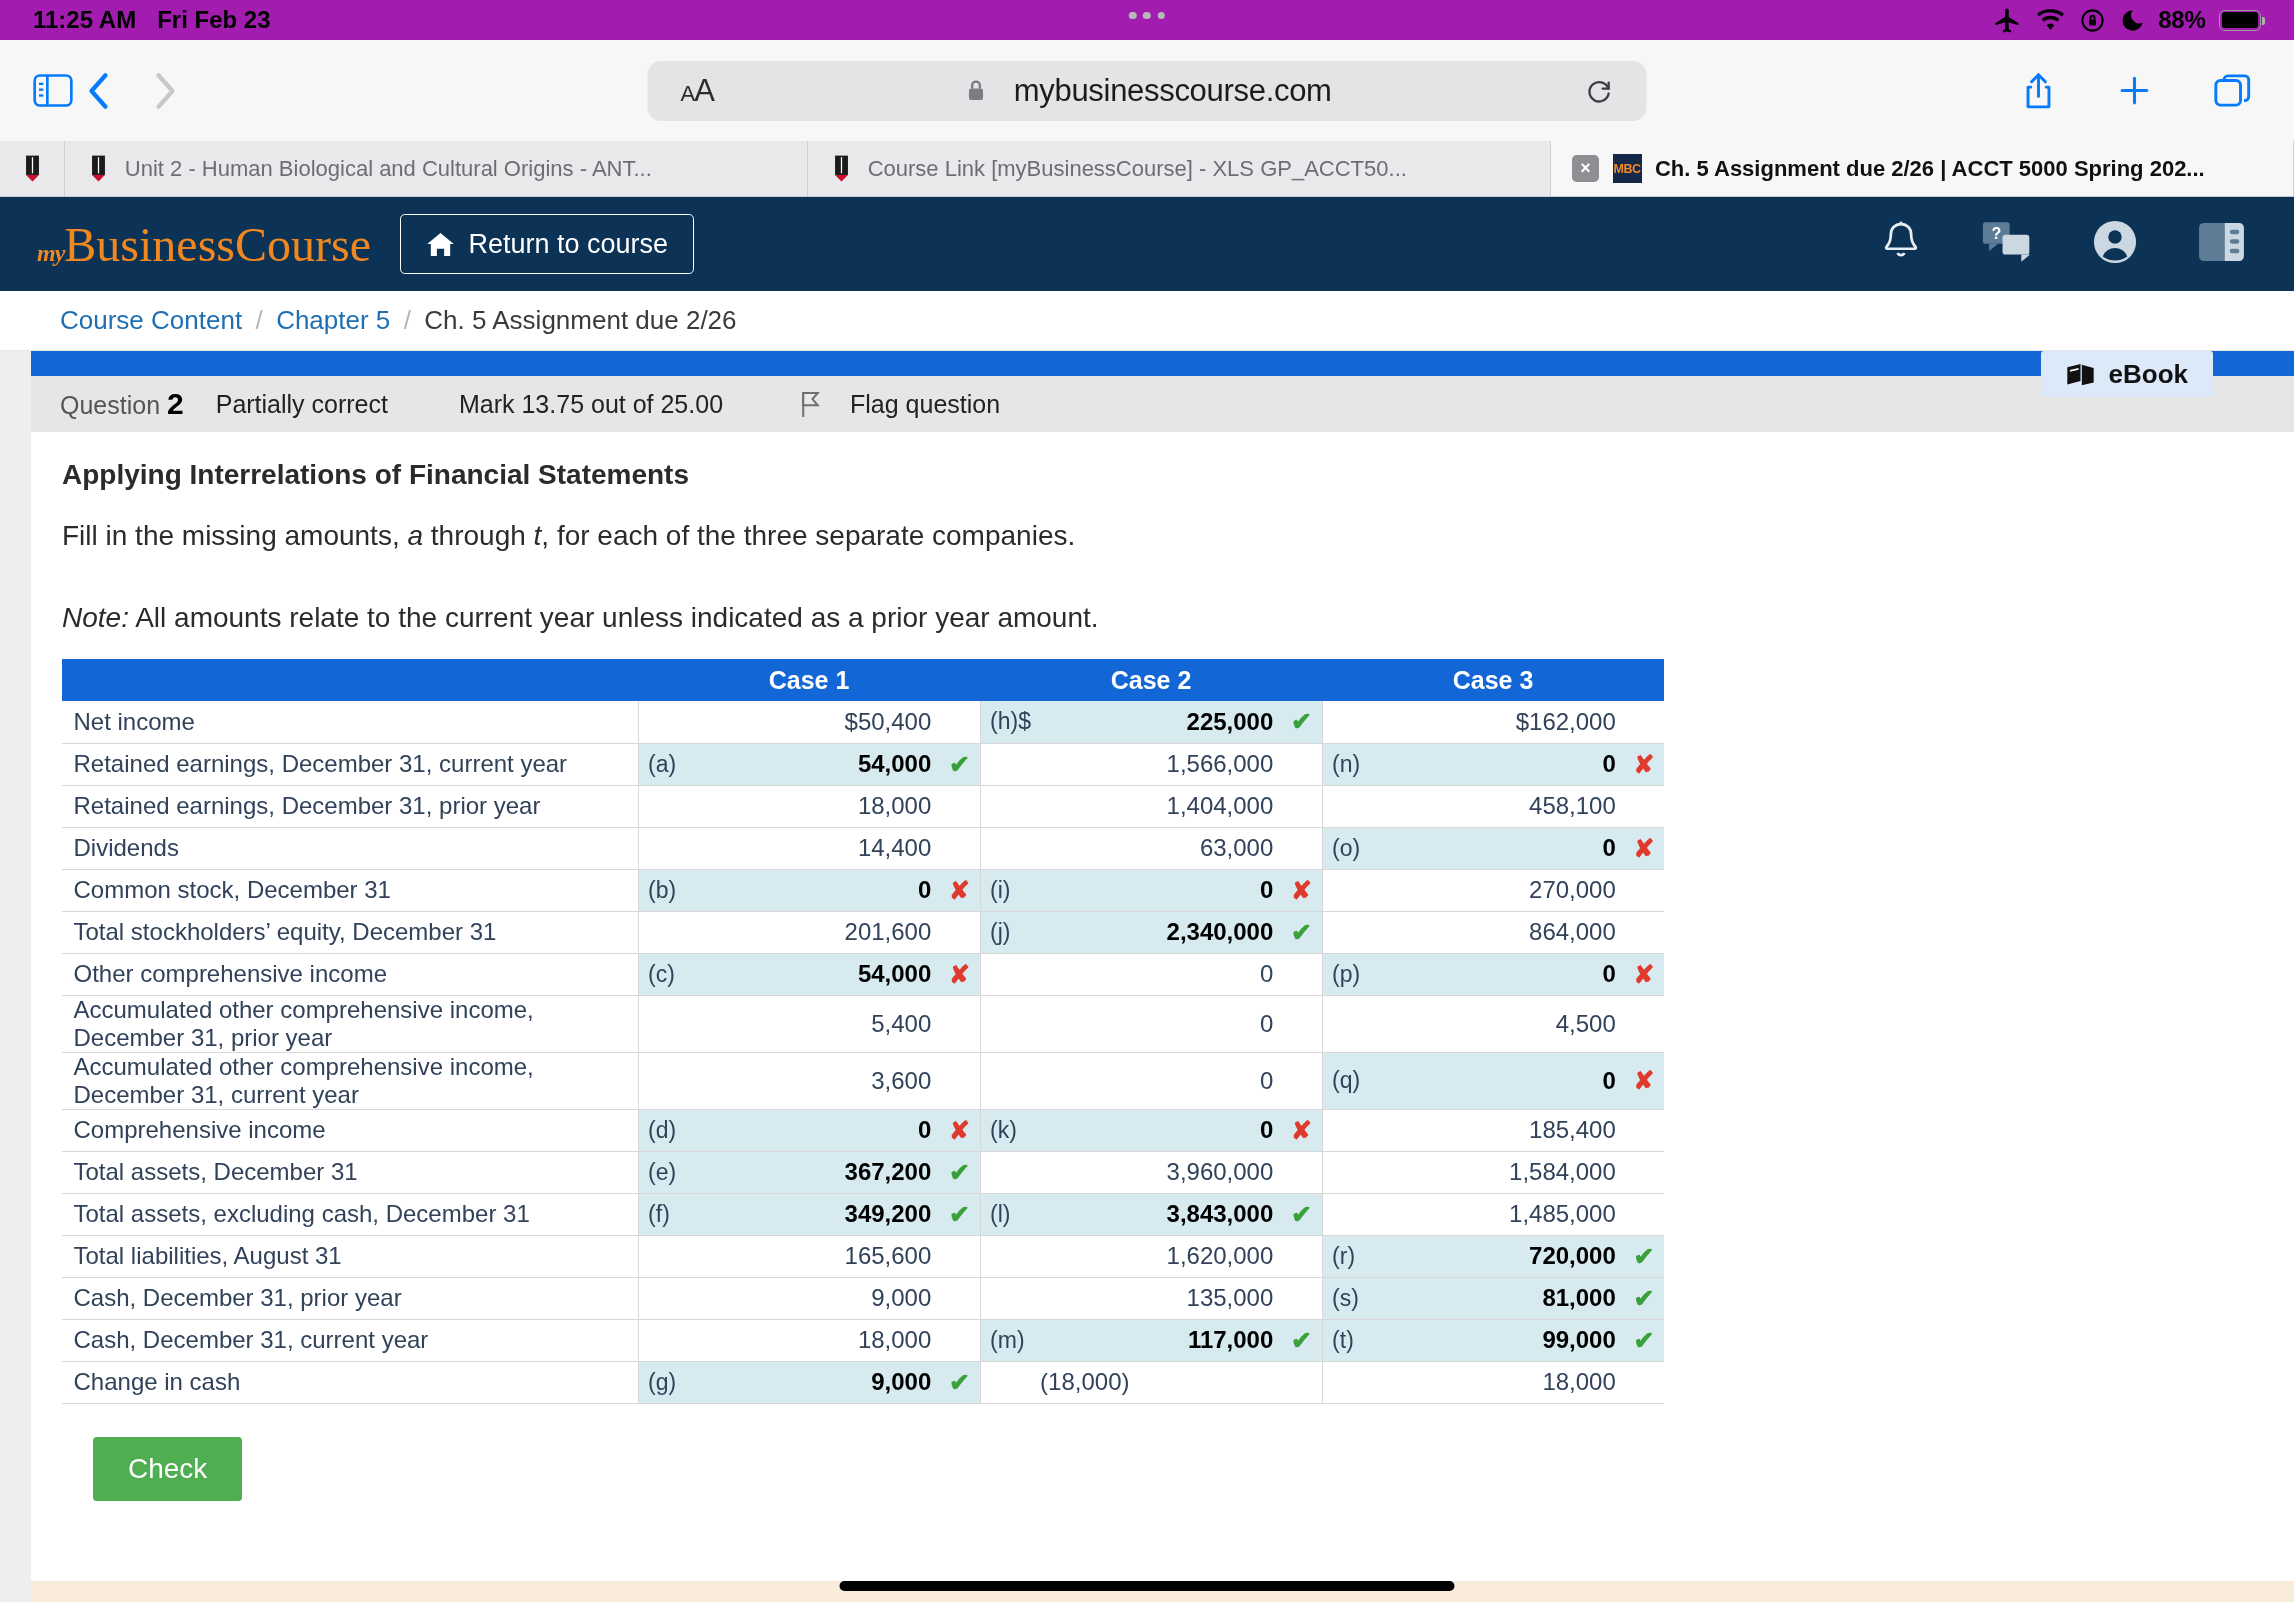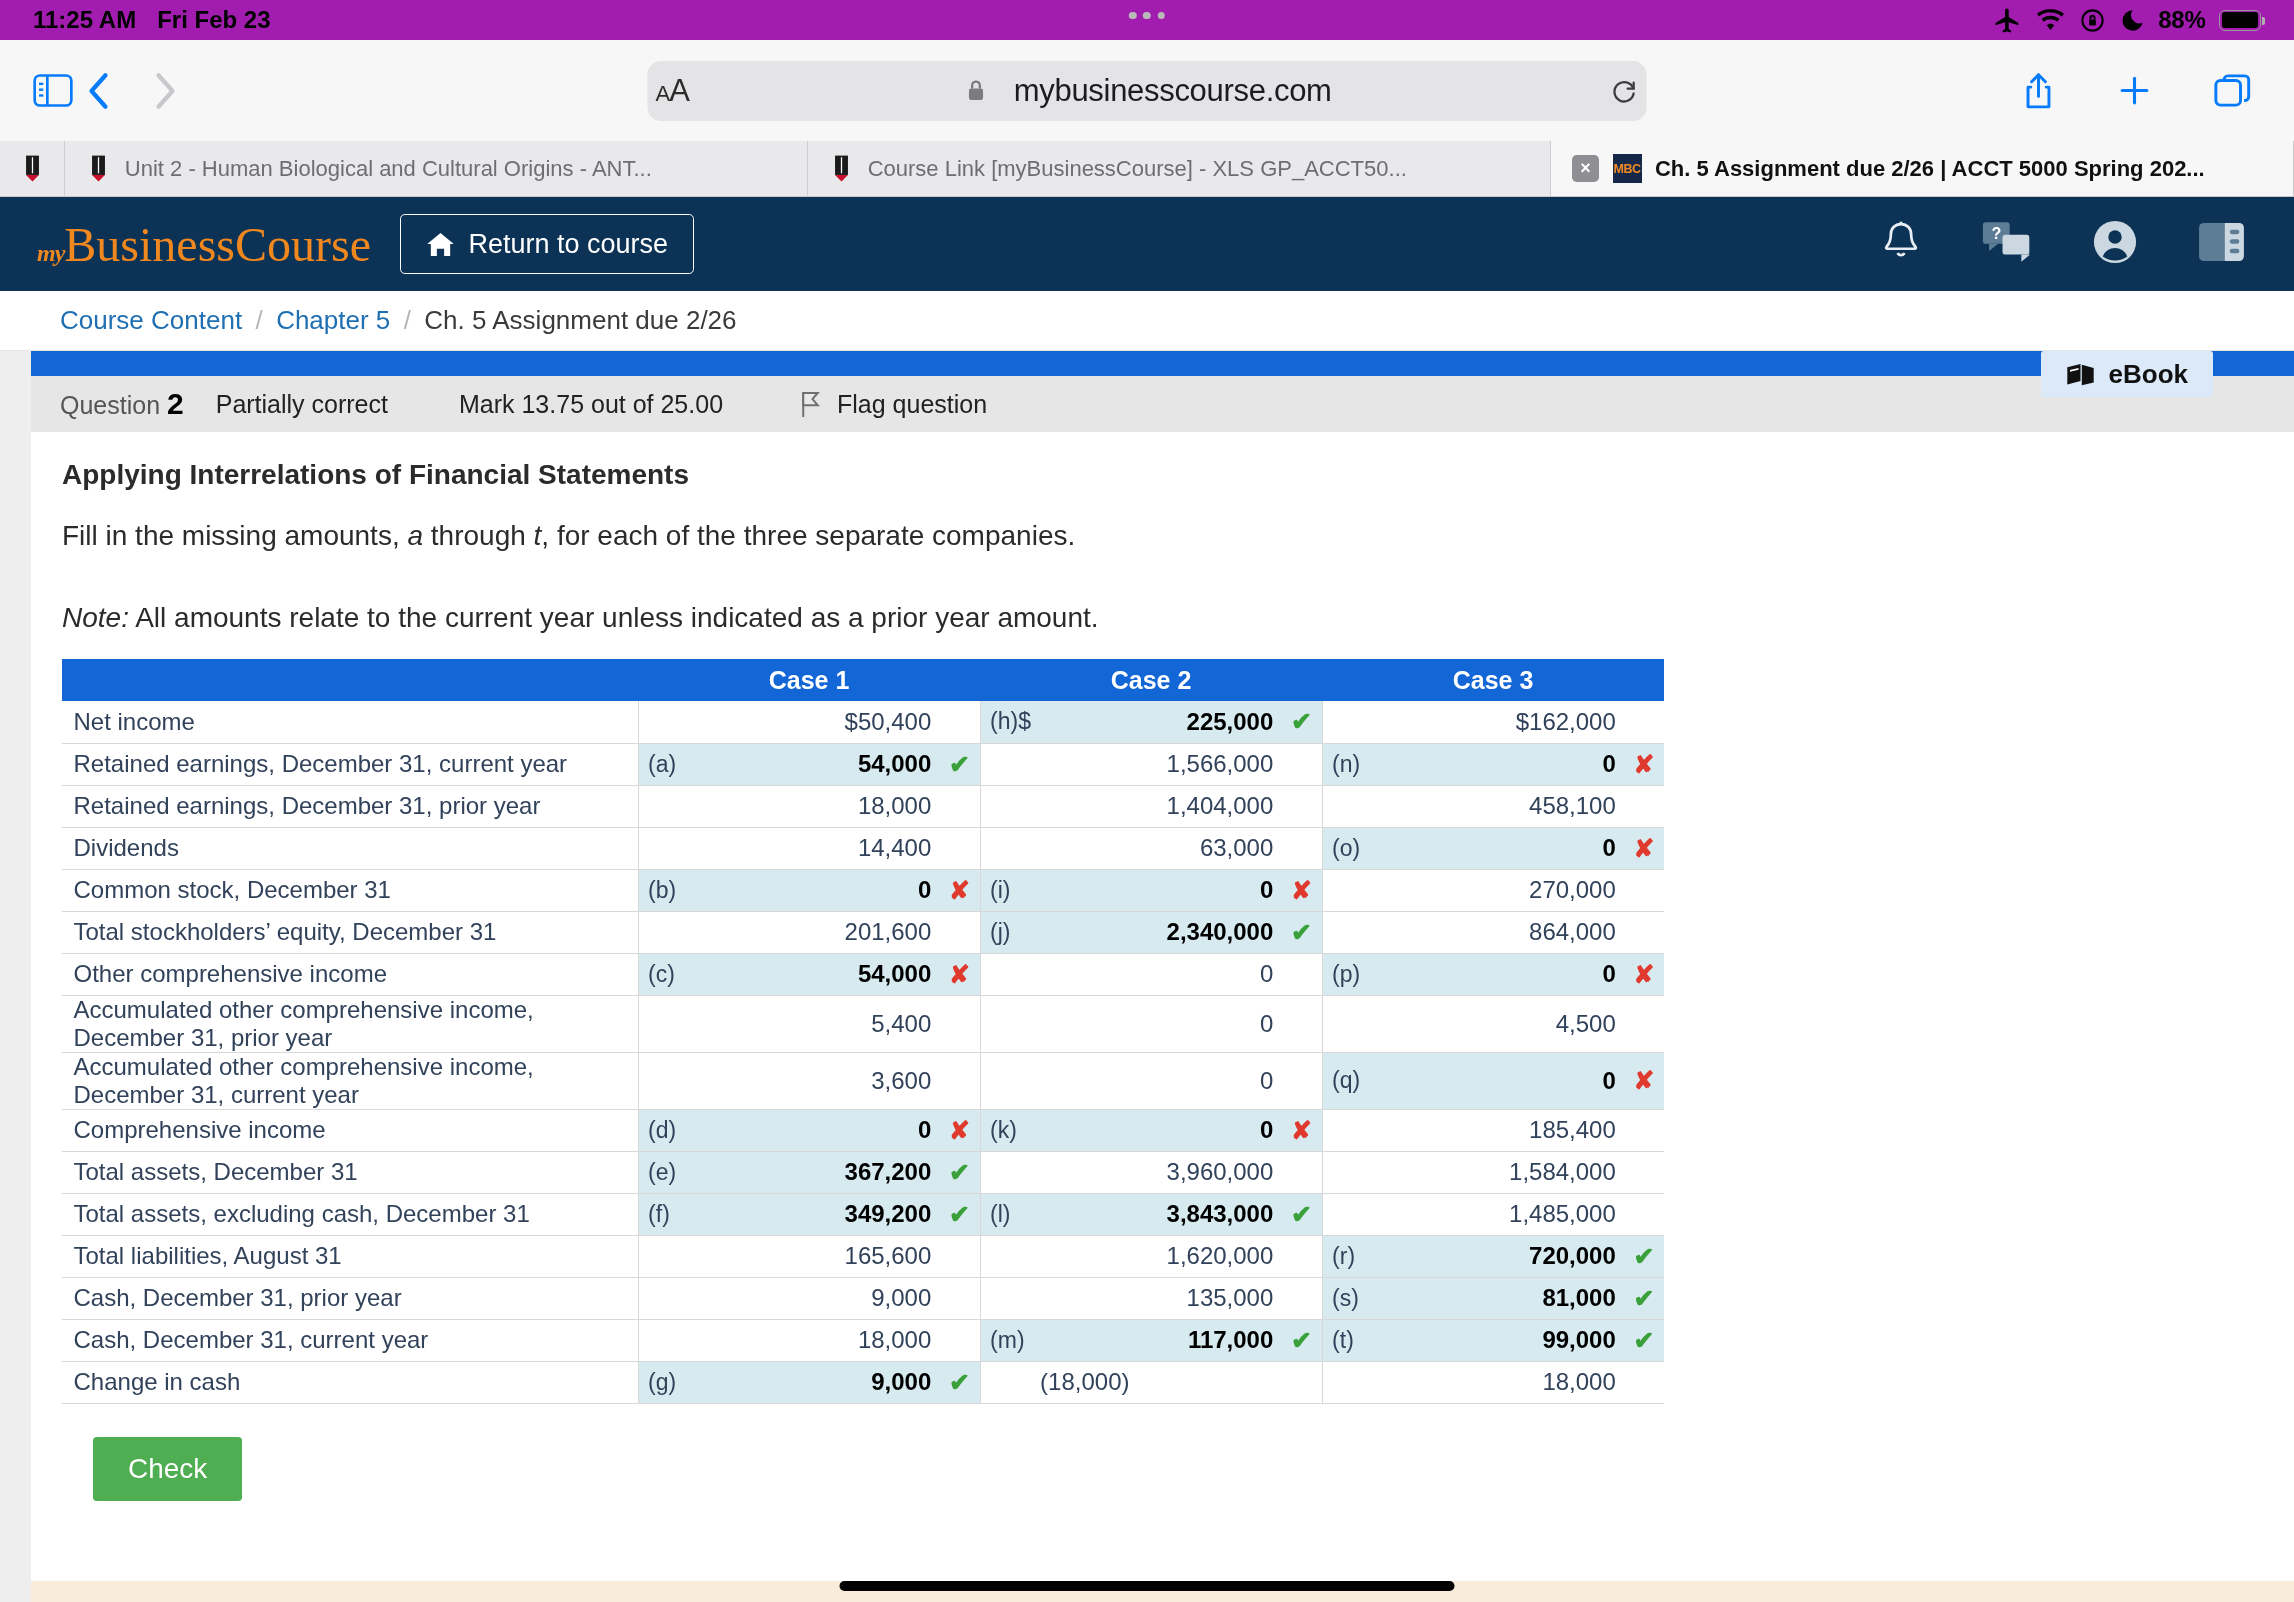--- a/index.html
+++ b/index.html
@@ -44,21 +44,21 @@
     display: flex; align-items: center;
     padding: 0 33px;
     position: relative;
   }
   .nav-btns { display: flex; align-items: center; gap: 42px; margin-left: 13.4px; }
   .icon-btn { background: none; border: none; cursor: pointer; display: flex; align-items: center; justify-content: center; }
   .urlbar {
     position: absolute; left: 50%; transform: translateX(-50%);
     width: 999px; height: 60px;
     background: #e4e4e6; border-radius: 13.4px;
-    display: flex; align-items: center; padding: 0 8px;
+    display: flex; align-items: center; padding: 0 33px;
   }
   .aa { font-size: 31px; color: #2c2c2c; letter-spacing: -1px; }
   .aa .small { font-size: 22px; }
   .url-center {
     flex: 1; display: flex; align-items: center; justify-content: center; gap: 28px;
   }
   .url-text { font-size: 31px; color: #1c1c1e; letter-spacing: -0.3px; }
   .reload { margin-left: auto; }
   .tb-right { margin-left: auto; display: flex; align-items: center; gap: 61px; padding-right: 9.6px; }
 
@@ -137,21 +137,21 @@
   }
   .qhead {
     background: #e6e6e6; height: 56px;
     display: flex; align-items: center; gap: 0;
     padding: 0 29px; font-size: 25px; color: #222;
   }
   .qhead .qnum { color: #555; margin-right: 32px; }
   .qhead .qnum b { color: #000; font-size: 30px; }
   .qhead .qstate { margin-right: 71px; }
   .qhead .qmark { margin-right: 75px; }
-  .qhead .qflag { display: flex; align-items: center; gap: 14px; cursor: pointer; }
+  .qhead .qflag { display: flex; align-items: center; gap: 27px; cursor: pointer; }
 
   .qbody { padding: 27px 29px 0 31px; }
   .qtitle { font-size: 28px; font-weight: 700; color: #2b2b2b; margin-bottom: 29px; }
   .qtext { font-size: 28px; color: #2b2b2b; margin-bottom: 50px; }
   .qnote { font-size: 28px; color: #2b2b2b; margin-bottom: 25px; }
   .qtext i, .qnote i { font-style: italic; }
 
   
   table.fin {
     border-collapse: collapse;

